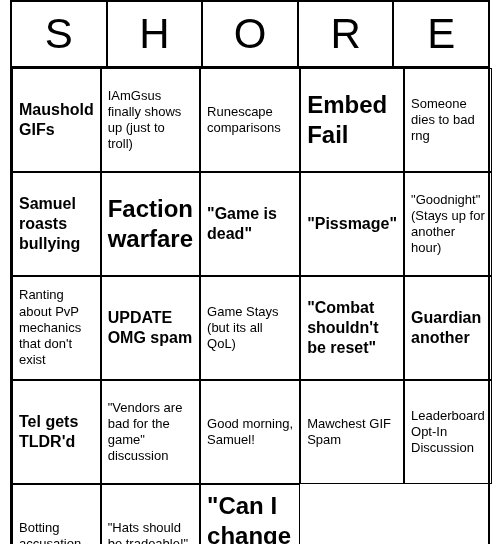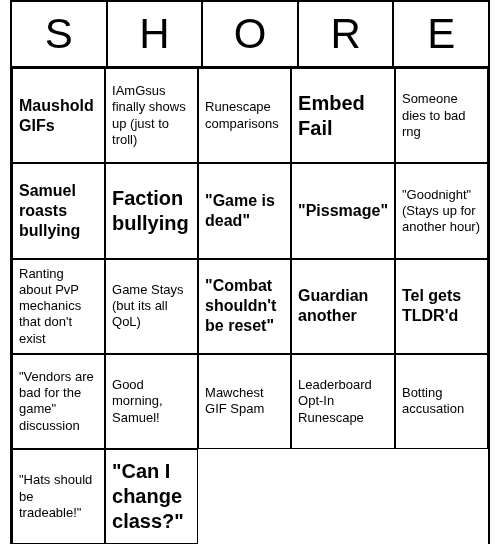--- a/index.html
+++ b/index.html
@@ -42,21 +42,21 @@
       display: flex;
       align-items: center;
       justify-content: center;
       text-align: left;
       padding: 6px;
       font-size: 13px;
       line-height: 1.25;
       cursor: default;
     }
     .bingo-cell.large-text {
-      font-size: 20px;
+      font-size: 24px;
       font-weight: bold;
     }
     .bingo-cell.medium-text {
       font-size: 16px;
       font-weight: bold;
     }
     .bingo-cell.small-text {
       font-size: 13px;
     }
   </style>
@@ -71,30 +71,31 @@
       <div class="header-cell">R</div>
       <div class="header-cell">E</div>
     </div>
   <div class="bingo-grid">
   <div class="bingo-cell medium-text">Maushold GIFs</div>
       <div class="bingo-cell small-text">IAmGsus finally shows up (just to troll)</div>
       <div class="bingo-cell">Runescape comparisons</div>
       <div class="bingo-cell large-text">Embed Fail</div>
       <div class="bingo-cell">Someone dies to bad rng</div>
       <div class="bingo-cell medium-text">Samuel roasts bullying</div>
-      <div class="bingo-cell large-text">Faction bullying</div>
+      <div class="bingo-cell large-text">Faction warfare</div>
       <div class="bingo-cell medium-text">"Game is dead"</div>
       <div class="bingo-cell medium-text">"Pissmage"</div>
       <div class="bingo-cell small-text">"Goodnight" (Stays up for another hour)</div>
       <div class="bingo-cell small-text">Ranting about PvP mechanics that don't exist</div>
+      <div class="bingo-cell medium-text">UPDATE OMG spam</div>
       <div class="bingo-cell small-text">Game Stays (but its all QoL)</div>
       <div class="bingo-cell medium-text">"Combat shouldn't be reset"</div>
       <div class="bingo-cell medium-text">Guardian another</div>
       <div class="bingo-cell medium-text">Tel gets TLDR'd</div>
       <div class="bingo-cell small-text">"Vendors are bad for the game" discussion</div>
       <div class="bingo-cell">Good morning, Samuel!</div>
       <div class="bingo-cell">Mawchest GIF Spam</div>
-      <div class="bingo-cell small-text">Leaderboard Opt-In Runescape</div>
+      <div class="bingo-cell small-text">Leaderboard Opt-In Discussion</div>
       <div class="bingo-cell">Botting accusation</div>
       <div class="bingo-cell small-text">"Hats should be tradeable!"</div>
       <div class="bingo-cell large-text">"Can I change class?"</div>
     </div>
 </div>
 
 </body></html>

